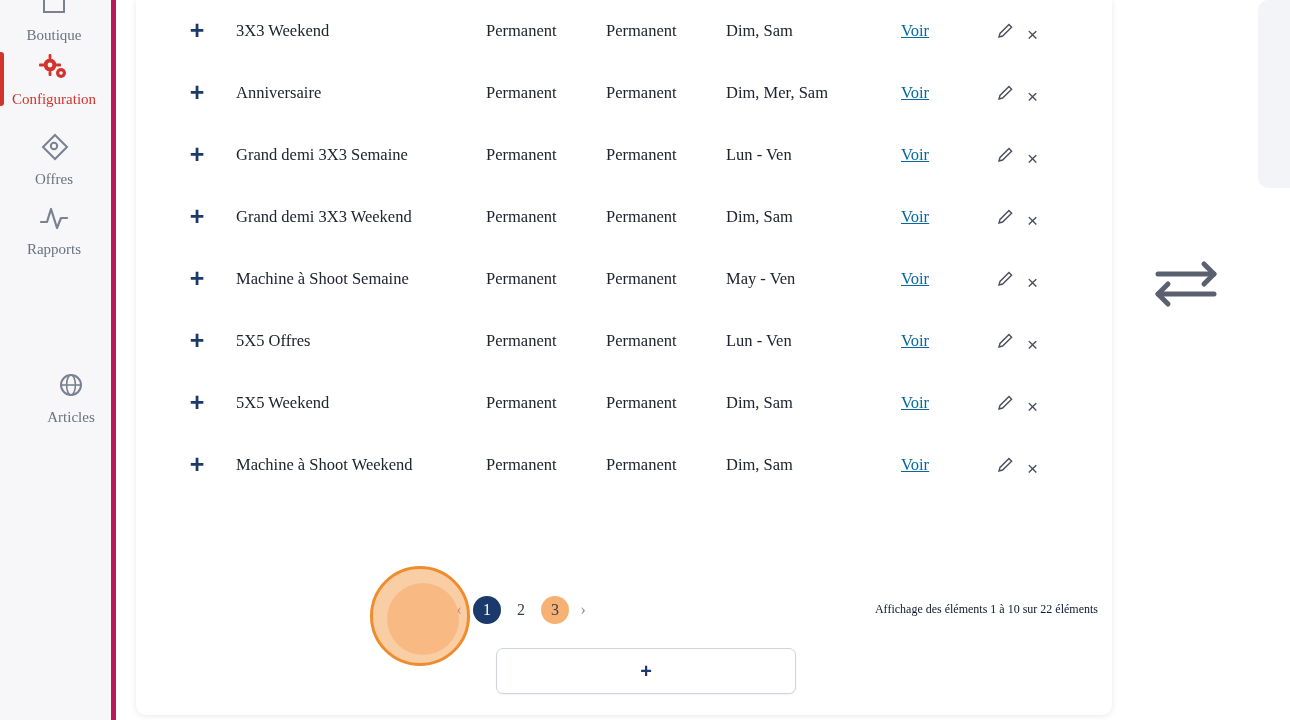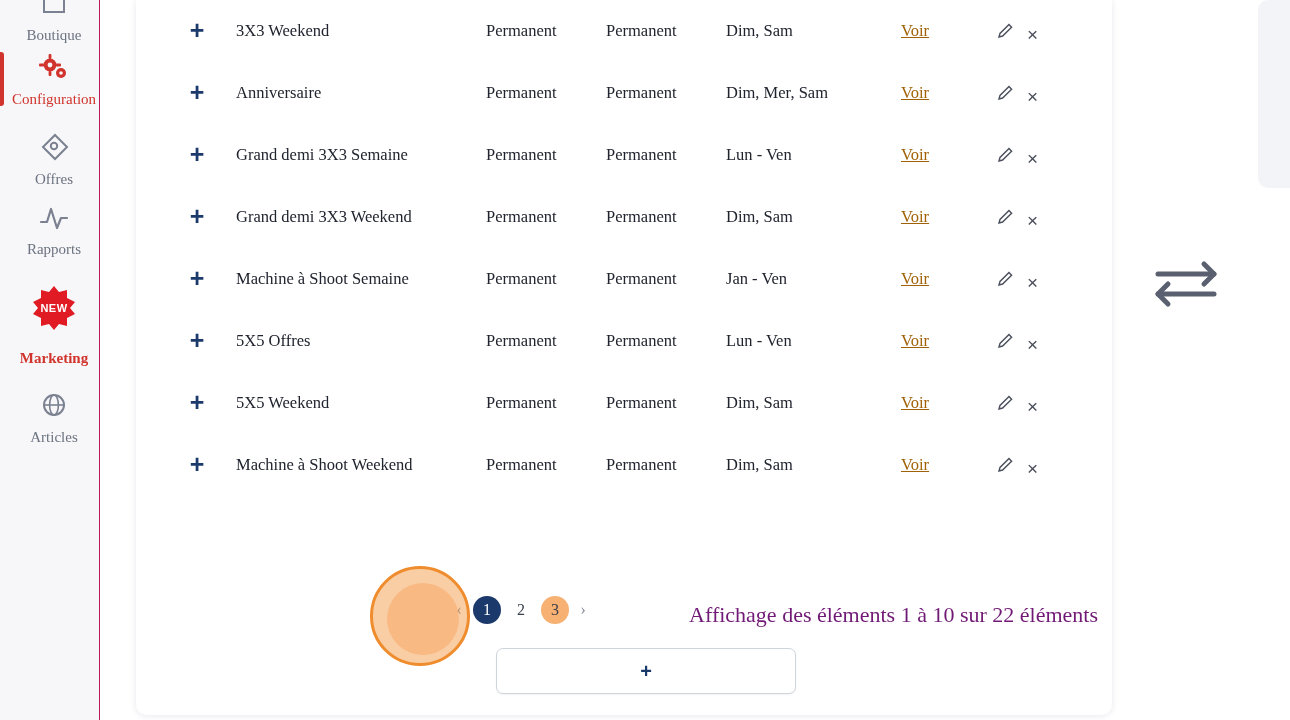--- a/index.html
+++ b/index.html
@@ -13,24 +13,24 @@
     font-family: "Liberation Serif", serif;
     overflow: hidden;
     position: relative;
   }
 
   
   #sidebar {
     position: absolute;
     left: 0;
     top: 0;
-    width: 100px;
+    width: 116px;
     height: 720px;
     background: #f7f7f9;
-    border-right: 1px solid #be185d;
+    border-right: 5px solid #be185d;
     box-sizing: border-box;
   }
   .nav-item {
     position: absolute;
     left: 0;
     width: 108px;
     text-align: center;
     color: #6b7280;
     font-family: "Liberation Serif", serif;
     font-size: 15px;
@@ -123,21 +123,21 @@
   .plus-btn {
     color: #1b3a6b;
     font-size: 25px;
     font-weight: bold;
     line-height: 1;
     font-family: "Liberation Sans", sans-serif;
     cursor: pointer;
     display: inline-block;
   }
   .see-link {
-    color: #a16207;
+    color: #0369a1;
     text-decoration: underline;
     cursor: pointer;
   }
   .row-actions {
     display: flex;
     align-items: center;
     gap: 12px;
     padding-top: 6px;
   }
   .pencil-icon { cursor: pointer; display:inline-block; }
@@ -209,22 +209,22 @@
     top: 14px;
     width: 72px;
     height: 72px;
     border-radius: 50%;
     background: rgba(247,178,120,0.75);
   }
   #items-count {
     position: absolute;
     right: 0;
     top: 32px;
-    font-size: 22px;
-    color: #701a75;
+    font-size: 12px;
+    color: #0f172a;
     white-space: nowrap;
   }
   #add-calendar-btn {
     position: absolute;
     left: 338px;
     top: 78px;
     width: 298px;
     height: 44px;
     border: 1px solid #cfd4dd;
     border-radius: 7px;
@@ -313,33 +313,22 @@
   <div class="nav-item" style="top:130px;">
     <span class="nav-icon">
       <svg width="40" height="36" viewBox="0 0 40 36">
         <path d="M21 5 L33 17 L21 29 L9 17 Z" fill="none" stroke="#7b8191" stroke-width="2"></path>
         <circle cx="20" cy="16" r="3.2" fill="none" stroke="#7b8191" stroke-width="2"></circle>
       </svg>
     </span>
     <span class="nav-label">Offres</span>
   </div>
 
-  <div class="nav-item" style="top:285px; color:#d0342c;">
-    <span class="nav-icon" style="height:50px;">
-      <span class="new-badge">
-        <svg width="46" height="46" viewBox="0 0 46 46">
-          <polygon points="23,1 28,7 36,5 36,13 44,17 39,23 44,29 36,33 36,41 28,39 23,45 18,39 10,41 10,33 2,29 7,23 2,17 10,13 10,5 18,7" fill="#e01b24"></polygon>
-        </svg>
-        <span class="new-badge-text">NEW</span>
-      </span>
-    </span>
-    <span class="nav-label" style="margin-top:14px; font-weight:bold;">Marketing</span>
-  </div>
-
-  <div class="nav-item" style="top:388px;">
+
+  <div class="nav-item" style="top:368px;padding-left:17px;">
     <span class="nav-icon">
       <svg width="40" height="36" viewBox="0 0 40 36">
         <circle cx="20" cy="17" r="10" fill="none" stroke="#7b8191" stroke-width="2"></circle>
         <ellipse cx="20" cy="17" rx="4.4" ry="10" fill="none" stroke="#7b8191" stroke-width="1.6"></ellipse>
         <line x1="10" y1="17" x2="30" y2="17" stroke="#7b8191" stroke-width="1.6"></line>
       </svg>
     </span>
     <span class="nav-label">Articles</span>
   </div>
 </div>
@@ -422,21 +411,21 @@
             <span class="x-icon">×</span>
           </span>
         </td>
       </tr>
 
       <tr>
         <td class="col-plus"><span class="plus-btn">+</span></td>
         <td class="col-name">Machine à Shoot Semaine</td>
         <td class="col-type1">Permanent</td>
         <td class="col-type2">Permanent</td>
-        <td class="col-days">Jan - Ven</td>
+        <td class="col-days">May - Ven</td>
         <td class="col-see"><span class="see-link">Voir</span></td>
         <td class="col-actions">
           <span class="row-actions">
             <span class="pencil-icon">
               <svg width="19" height="19" viewBox="0 0 19 19">
                   <path d="M3 15 l1 -3.6 L13 2.6 l2.6 2.6 L6.6 14 Z" fill="none" stroke="#4a4f5c" stroke-width="1.4"></path>
                 </svg>
             </span>
             <span class="x-icon">×</span>
           </span>

